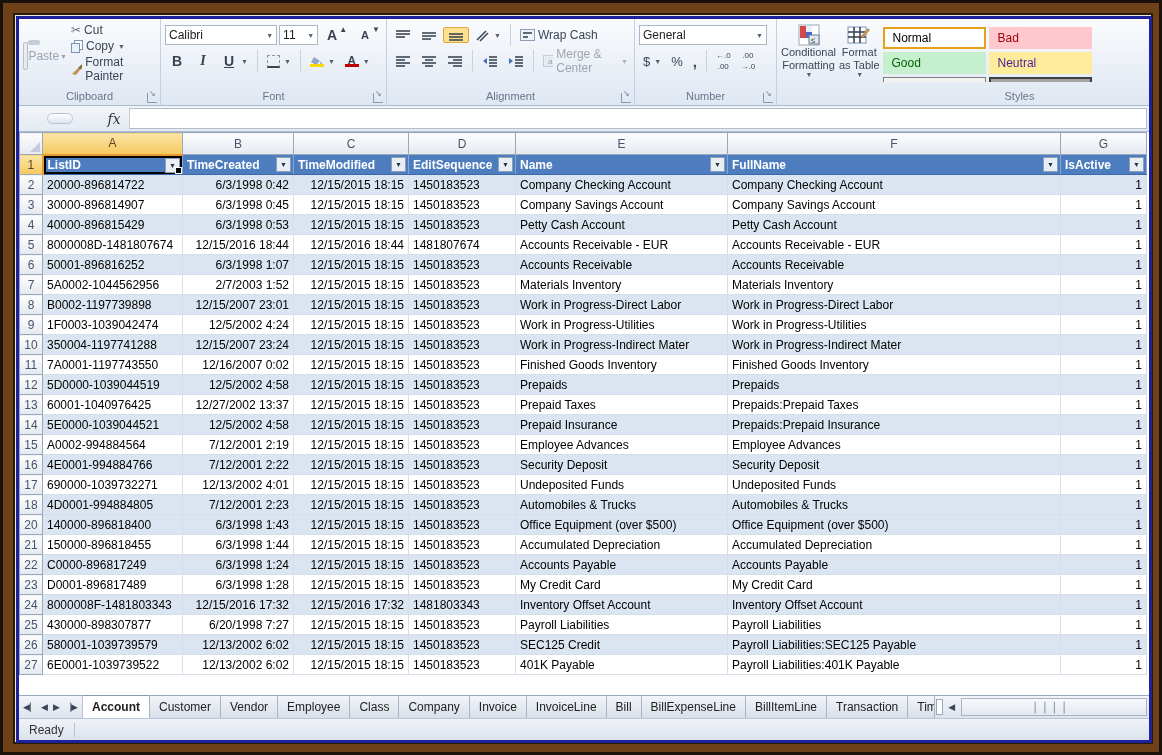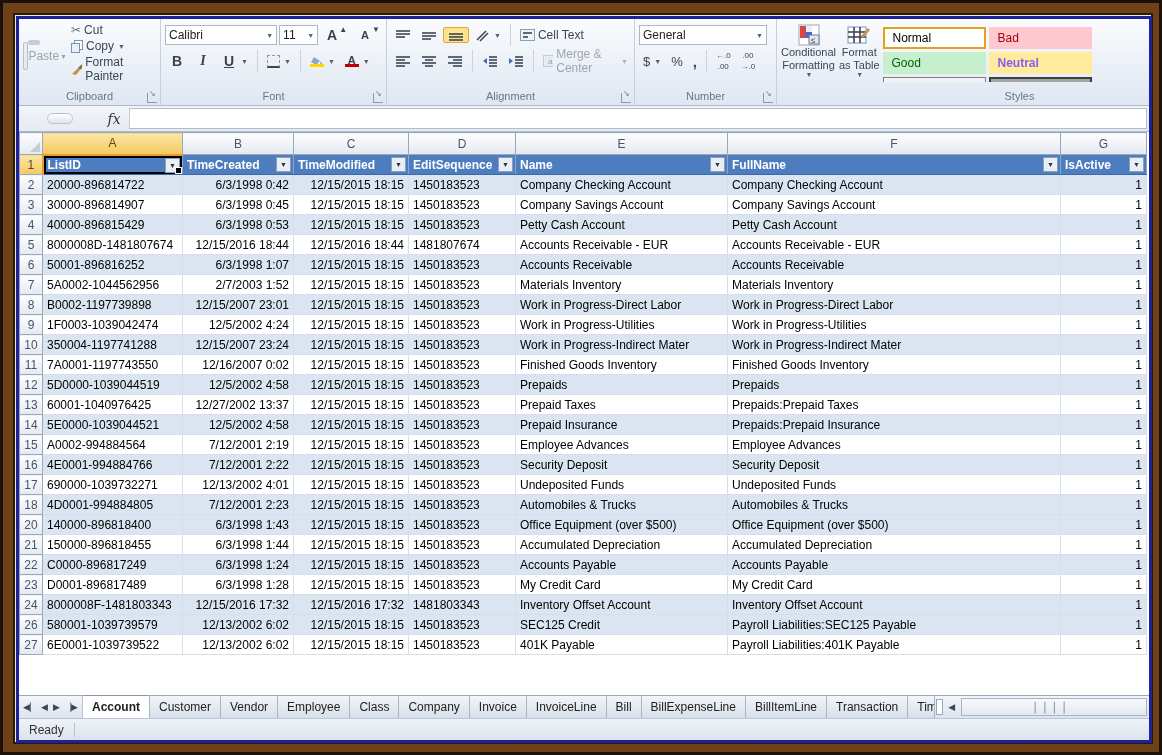--- a/index.html
+++ b/index.html
@@ -237,21 +237,21 @@
             </svg>
           <span class="dd">▼</span>
         </div>
         <span class="sep-v"></span>
         <div class="rbtn">
           <svg width="15" height="12">
               <rect x="0.5" y="0.5" width="14" height="11" fill="#eef3fa" stroke="#8aa0b8"></rect>
               <line x1="3" y1="4" x2="12" y2="4"></line>
               <line x1="3" y1="8" x2="8" y2="8"></line>
             </svg>
-          <span>Cell Text</span>
+          <span>Wrap Cash</span>
         </div>
       </div>
       <div class="rrow">
         <div class="rbtn">
             <svg width="16" height="12">
               <line x1="1" y1="2" x2="15" y2="2"></line>
               <line x1="1" y1="5" x2="10" y2="5"></line>
               <line x1="1" y1="8" x2="15" y2="8"></line>
               <line x1="1" y1="11" x2="10" y2="11"></line>
             </svg>
@@ -361,21 +361,21 @@
               <line x1="13" y1="3" x2="13" y2="19" stroke="#7a94b4"></line>
               <path d="M14 12 L21 4 L23 6 L16 14 Z" fill="#c09355"></path>
             </svg>
           <span>Format as Table</span>
           <span class="dd">▼</span>
         </div>
         <div class="gallery">
             <div class="swatch selected" style="background: rgb(255, 255, 255); color: rgb(0, 0, 0);">Normal</div>
             <div class="swatch" style="background: rgb(255, 199, 206); color: rgb(156, 0, 6); border-color: rgb(255, 199, 206);">Bad</div>
             <div class="swatch" style="background: rgb(198, 239, 206); color: rgb(0, 97, 0); border-color: rgb(198, 239, 206);">Good</div>
-            <div class="swatch" style="background: rgb(255, 235, 156); color: #8b5cf6; border-color: rgb(255, 235, 156); font-weight: bold;">Neutral</div>
+            <div class="swatch" style="background: rgb(255, 235, 156); color: #4c1d95; border-color: rgb(255, 235, 156);">Neutral</div>
             <div class="swatch" style="background: rgb(242, 242, 242); color: rgb(250, 125, 0); border-color: rgb(127, 127, 127);">Calculation</div>
             <div class="swatch" style="background: rgb(165, 165, 165); color: rgb(255, 255, 255); border: 2px solid rgb(63, 63, 63); font-weight: bold;">Check Cell</div>
           </div>
       </div>
       <div class="glabel" style="left:113px;">Styles</div>
     </div>
   </div>
 
   <div class="fbar">
     <div class="fx-zone">
@@ -633,20 +633,30 @@
           <tr class="band">
             <td class="rownum">24</td>
             <td class="cell" style="text-align: left;">8000008F-1481803343</td>
             <td class="cell" style="text-align: right;">12/15/2016 17:32</td>
             <td class="cell" style="text-align: right;">12/15/2016 17:32</td>
             <td class="cell" style="text-align: left;">1481803343</td>
             <td class="cell" style="text-align: left;">Inventory Offset Account</td>
             <td class="cell" style="text-align: left;">Inventory Offset Account</td>
             <td class="cell" style="text-align: right;">1</td>
           </tr>
+          <tr>
+            <td class="rownum">25</td>
+            <td class="cell" style="text-align: left;">430000-898307877</td>
+            <td class="cell" style="text-align: right;">6/20/1998 7:27</td>
+            <td class="cell" style="text-align: right;">12/15/2015 18:15</td>
+            <td class="cell" style="text-align: left;">1450183523</td>
+            <td class="cell" style="text-align: left;">Payroll Liabilities</td>
+            <td class="cell" style="text-align: left;">Payroll Liabilities</td>
+            <td class="cell" style="text-align: right;">1</td>
+          </tr>
           <tr class="band">
             <td class="rownum">26</td>
             <td class="cell" style="text-align: left;">580001-1039739579</td>
             <td class="cell" style="text-align: right;">12/13/2002 6:02</td>
             <td class="cell" style="text-align: right;">12/15/2015 18:15</td>
             <td class="cell" style="text-align: left;">1450183523</td>
             <td class="cell" style="text-align: left;">SEC125 Credit</td>
             <td class="cell" style="text-align: left;">Payroll Liabilities:SEC125 Payable</td>
             <td class="cell" style="text-align: right;">1</td>
           </tr>

